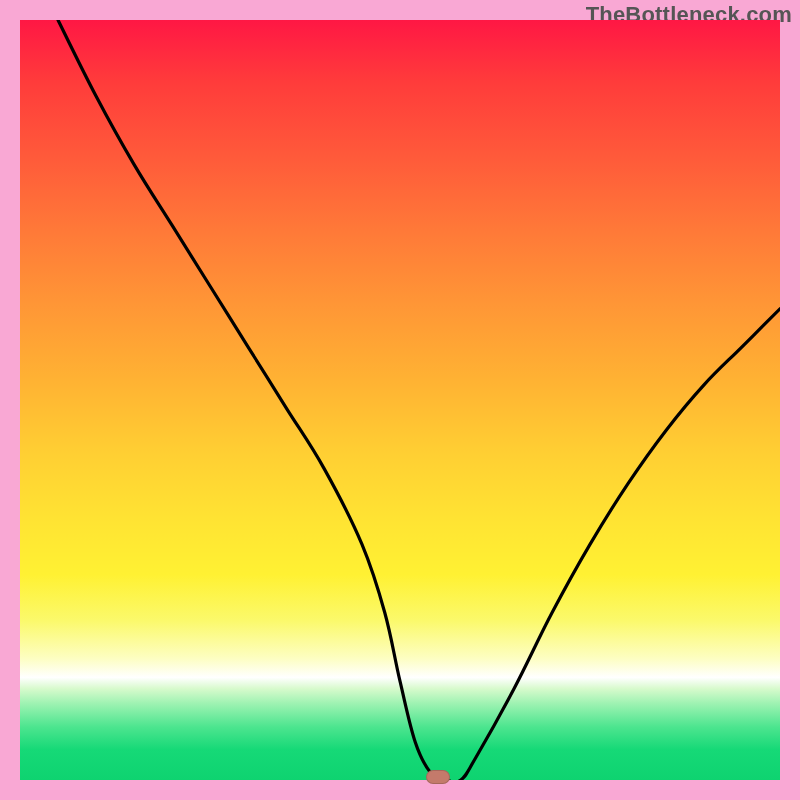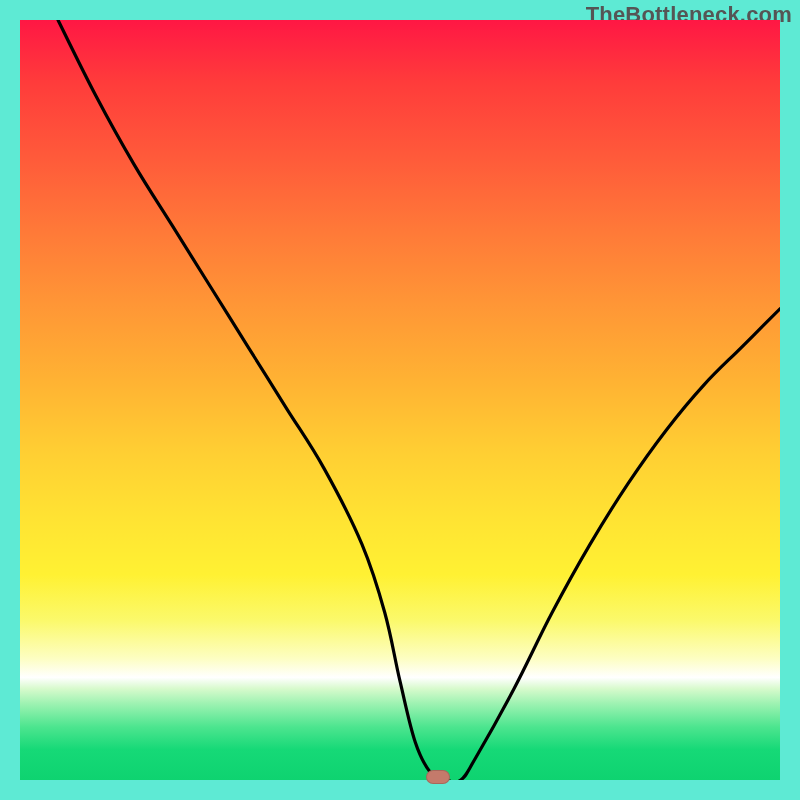--- a/index.html
+++ b/index.html
@@ -8,21 +8,21 @@
     width: 800px;
     height: 800px;
     background: #000;
     overflow: hidden;
     font-family: Arial, Helvetica, sans-serif;
   }
   .stage {
     position: relative;
     width: 800px;
     height: 800px;
-    background: #5eead4;
+    background: #f9a8d4;
   }
   .plot {
     position: absolute;
     left: 20px;
     top: 20px;
     width: 760px;
     height: 760px;
     background: linear-gradient(
       to bottom,
       #ff1744 0%,

